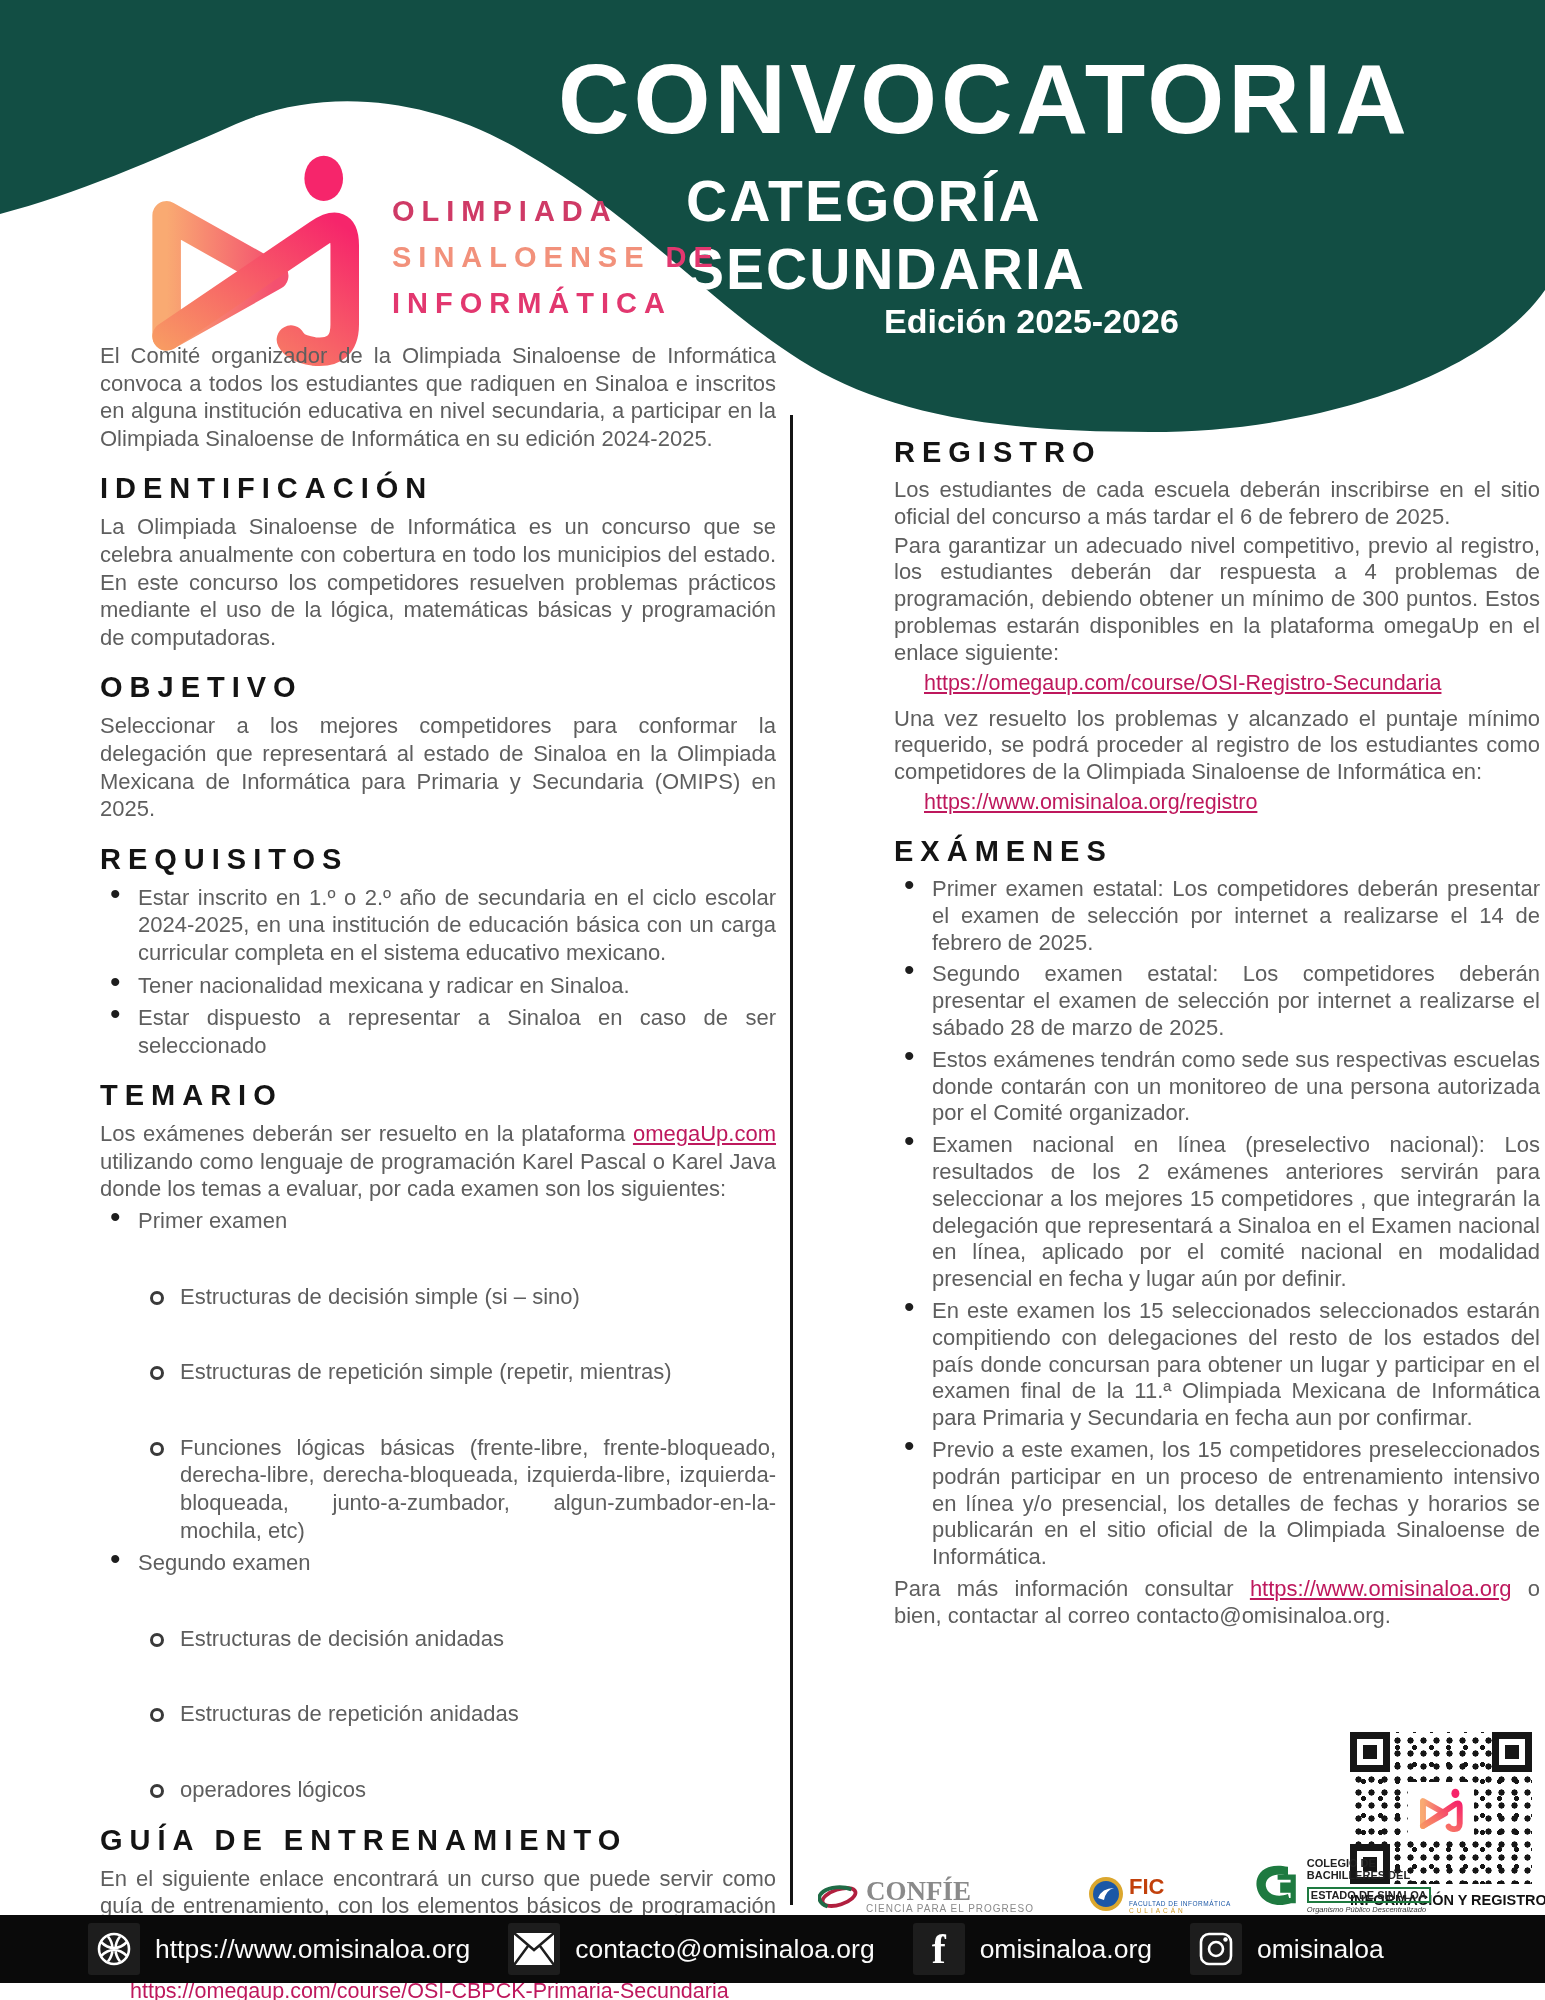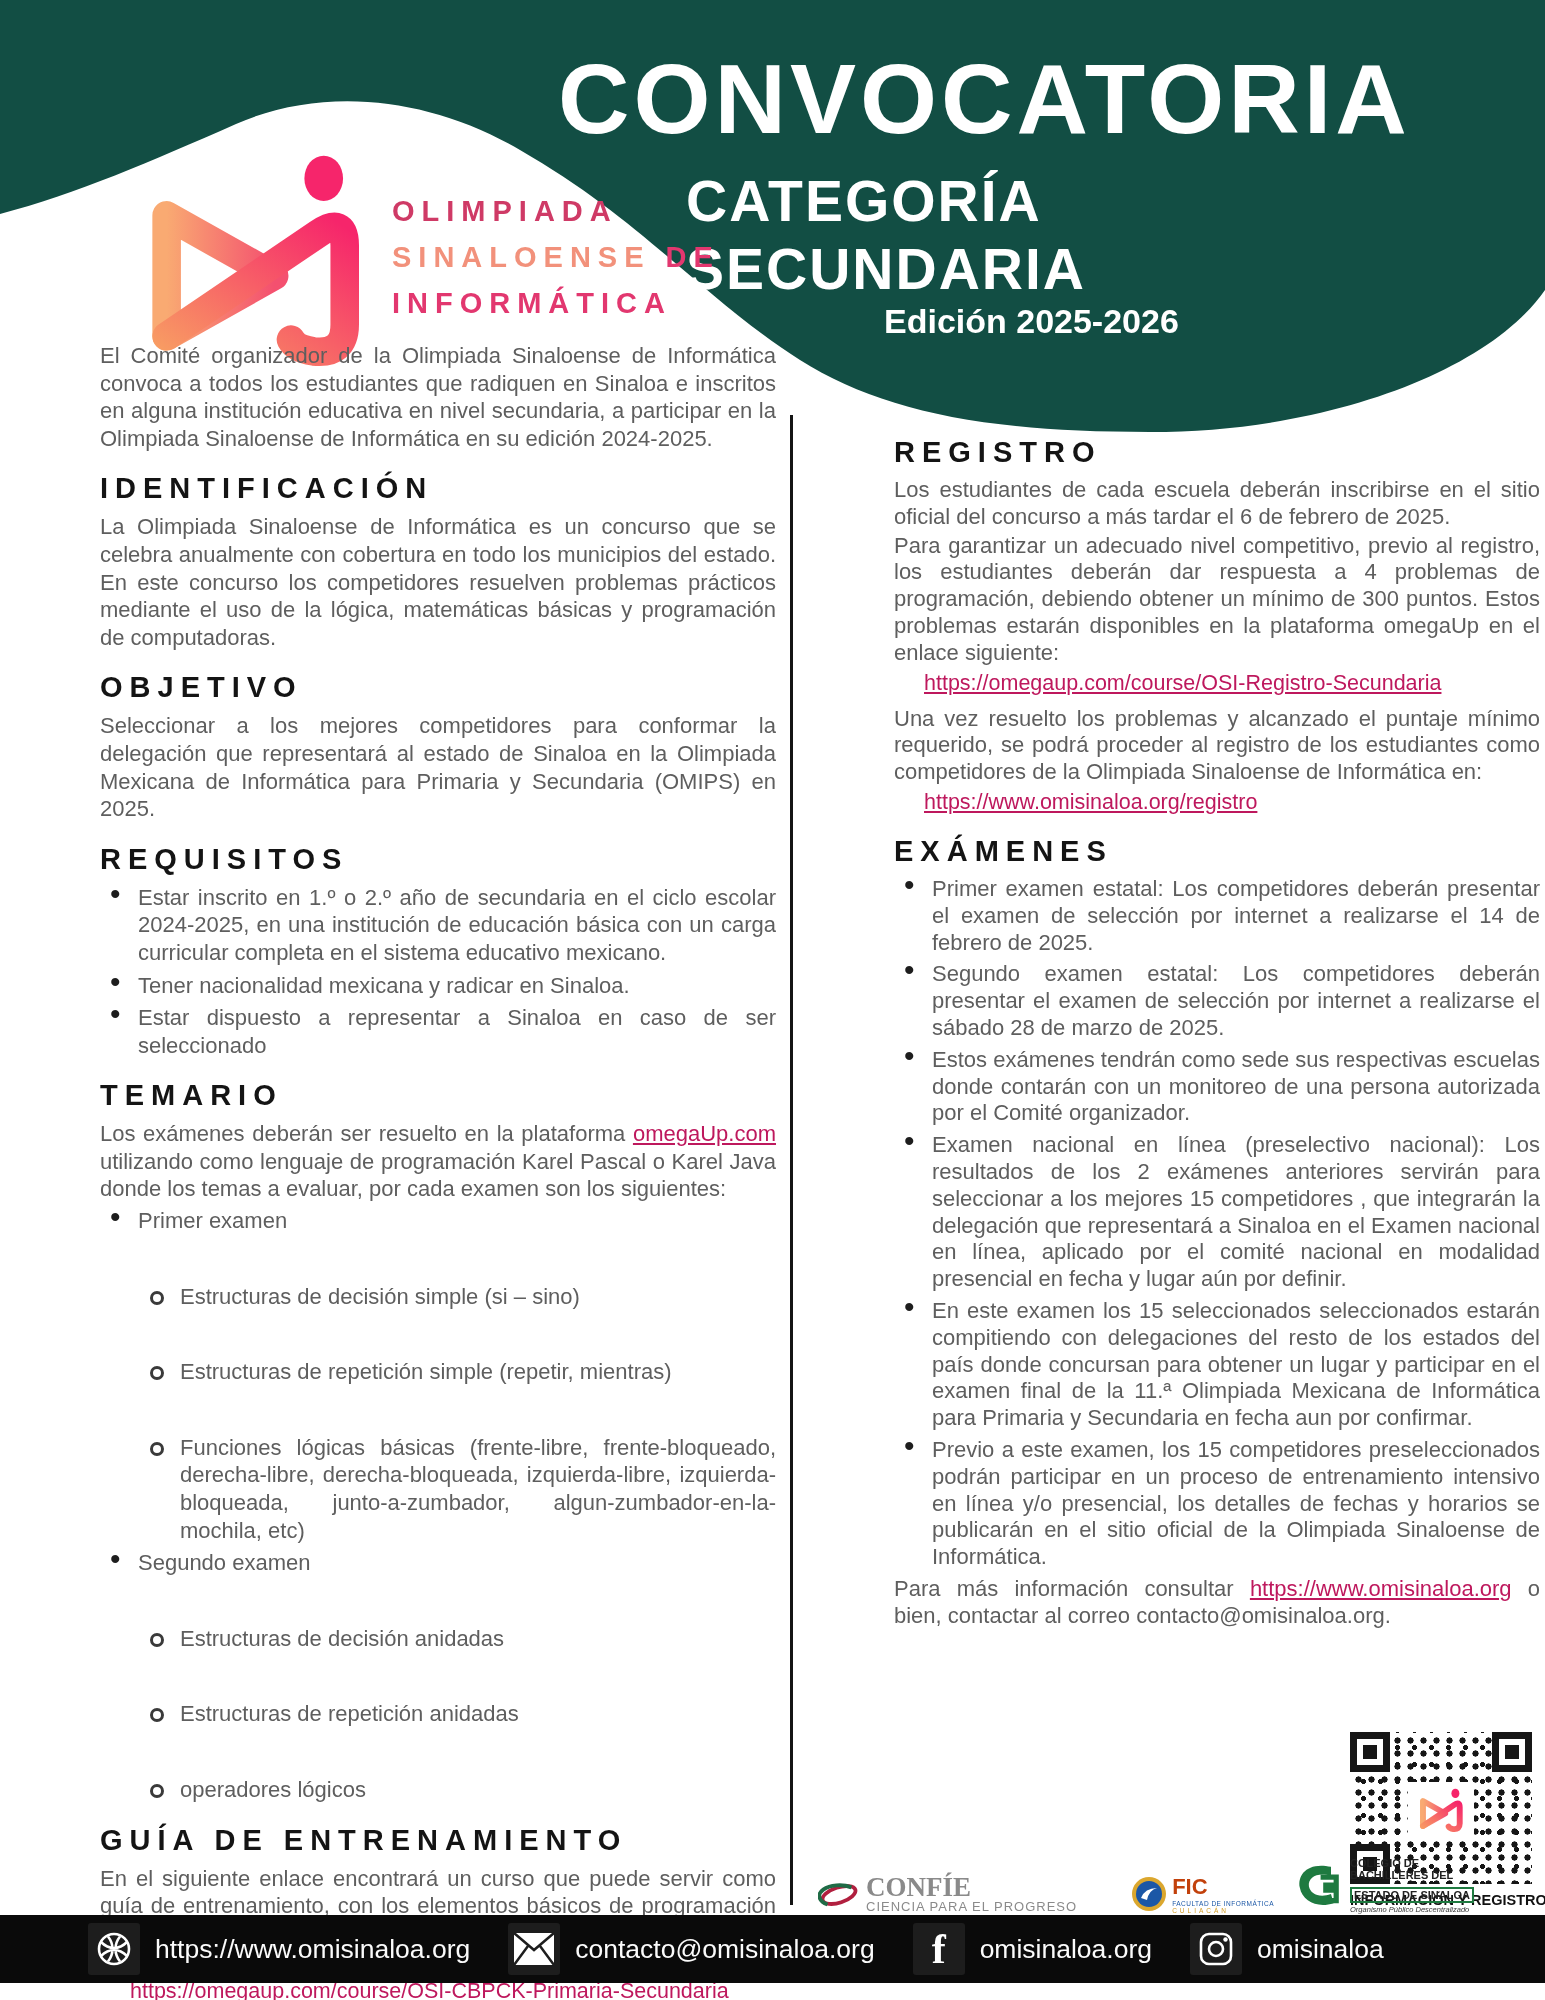--- a/index.html
+++ b/index.html
@@ -58,21 +58,21 @@
   .f-tl{left:0;top:0;} .f-tr{right:0;top:0;} .f-bl{left:0;bottom:0;}
   .qr-center{position:absolute;left:58px;top:50px;width:66px;height:54px;background:#fff;
     display:flex;align-items:center;justify-content:center;}
   .qr-caption{margin-top:8px;font-size:14.5px;font-weight:bold;color:#111;text-align:center;white-space:nowrap;}
 
   
   .sponsors{position:absolute;left:818px;top:1818px;width:525px;height:96px;
     display:flex;align-items:flex-end;gap:18px;}
   .sp-confie{display:flex;align-items:center;gap:6px;}
   .confie-name{font-family:"Liberation Serif",serif;font-weight:bold;font-size:27px;color:#8a8a8a;line-height:24px;}
-  .confie-tag{font-size:13px;color:#8a8a8a;letter-spacing:1px;white-space:nowrap;}
+  .confie-tag{font-size:10px;color:#8a8a8a;letter-spacing:1px;white-space:nowrap;}
   .sp-div{width:2px;height:64px;background:#666;}
   .sp-fic{display:flex;align-items:center;gap:5px;}
   .fic-name{font-weight:bold;font-size:22px;color:#c2410c;line-height:26px;}
   .fic-sub{font-size:6.5px;color:#1b57a6;letter-spacing:.5px;white-space:nowrap;}
   .fic-sub2{font-size:6.5px;color:#d19a23;letter-spacing:3px;white-space:nowrap;}
   .sp-cobaes{display:flex;align-items:center;gap:6px;}
   .cob-text{font-size:11px;font-weight:bold;color:#222;line-height:12.5px;white-space:nowrap;}
   .cob-box{display:inline-block;border:2px solid #1e7a40;padding:0 2px;margin-top:5px;}
   .cob-sub{font-size:7.5px;font-style:italic;color:#333;margin-top:2px;}
 

